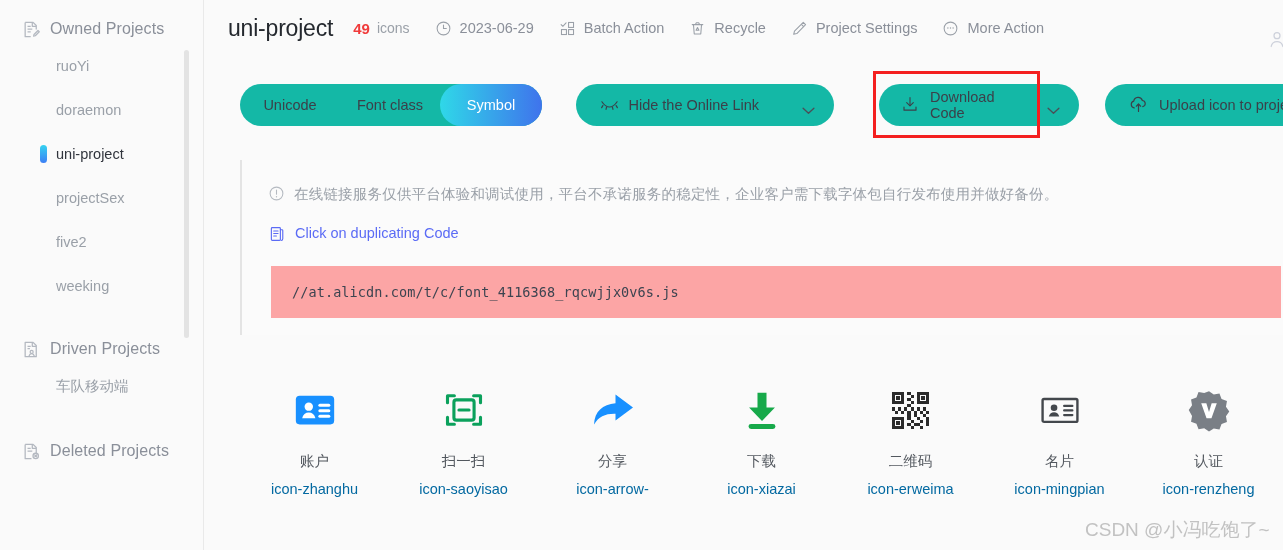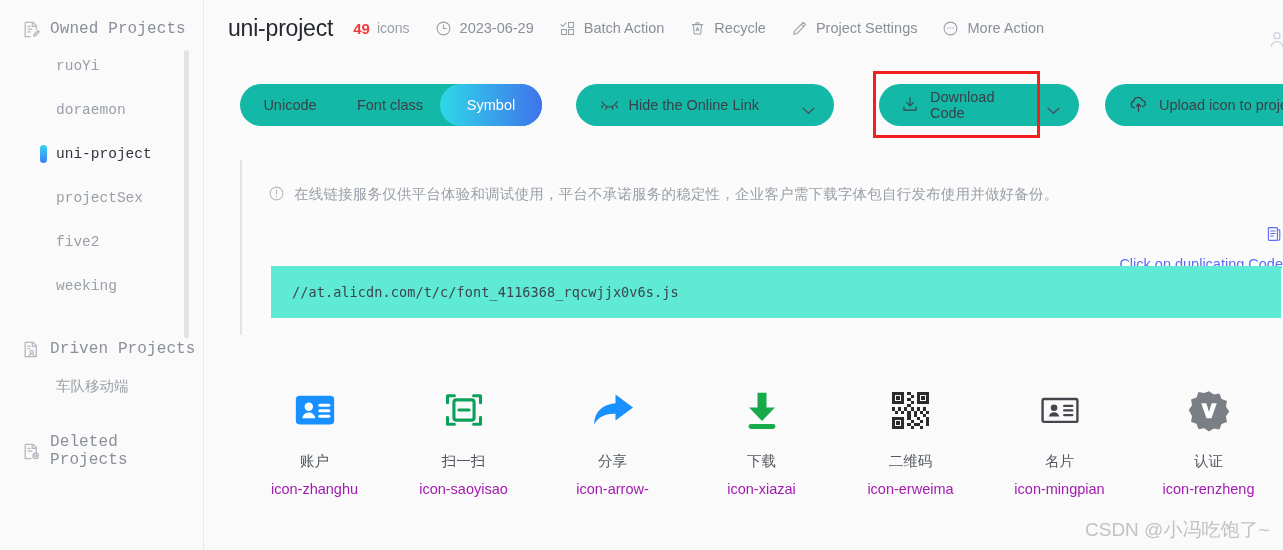--- a/index.html
+++ b/index.html
@@ -8,21 +8,21 @@
     overflow: hidden;
     background: #fafafa;
     font-family: "Liberation Sans", sans-serif;
     -webkit-font-smoothing: antialiased;
   }
   #app { position: relative; width: 1283px; height: 550px; background: #fafafa; }
 
   
   #sidebar {
     position: absolute; left: 0; top: 0; width: 204px; height: 476px;
-    background: #fafafa; overflow: hidden; font-family: Liberation Mono, monospace;
+    background: #fafafa; overflow: hidden;
   }
   #sidebar-divider {
     position: absolute; left: 203px; top: 0; width: 1px; height: 550px;
     background: #e9e9e9;
   }
   .sb-group-head {
     display: flex; align-items: center; gap: 9px;
     padding-left: 22px; height: 30px;
     color: #8a8f99; font-size: 16px; letter-spacing: .1px;
   }
@@ -116,46 +116,46 @@
   #notice {
     position: absolute; left: 240px; top: 160px; width: 1043px; height: 175px;
     background: #fbfbfb; border-left: 2px solid #e4e4e4;
     padding: 24px 0 0 26px;
   }
   #notice-row { display: flex; align-items: flex-start; gap: 9px; }
   #notice-text {
     font-size: 14.5px; color: #9aa0a8; line-height: 1.45; letter-spacing: .2px;
   }
   #dup-row {
-    display: flex; align-items: flex-end; gap: 9px; margin-top: 19px; cursor: pointer; flex-direction: column;
+    display: flex; align-items: flex-start; gap: 9px; margin-top: 19px; cursor: pointer;
   }
   #dup-text { color: #5b6bf5; font-size: 14.5px; }
   #code-box {
     position: absolute; left: 29px; top: 106px; width: 1010px; height: 52px;
-    background: #5eead4; display: flex; align-items: center; padding-left: 21px;
+    background: #fca5a5; display: flex; align-items: center; padding-left: 21px;
   }
   #code-text {
     font-family: "DejaVu Sans Mono", "Liberation Mono", monospace;
     font-size: 13.5px; color: #3d4450; letter-spacing: .1px;
   }
 
   
   #grid {
     position: absolute; left: 240px; top: 380px; width: 1043px;
     display: flex;
   }
   .cell {
     width: 149px; display: flex; flex-direction: column; align-items: center;
     cursor: pointer;
   }
   .cell .glyph {
     height: 60px; display: flex; align-items: center; justify-content: center;
   }
   .cell .cn { margin-top: 12px; font-size: 14.5px; color: #53585f; }
-  .cell .en { margin-top: 10px; font-size: 14.5px; color: #a21caf; }
+  .cell .en { margin-top: 10px; font-size: 14.5px; color: #0369a1; }
 
   
   #watermark {
     position: absolute; left: 1085px; top: 517px;
     font-size: 19px; color: #c2c2c2; white-space: nowrap;
     font-family: "Liberation Sans", sans-serif;
   }
 </style>
 </head>
 <body>

